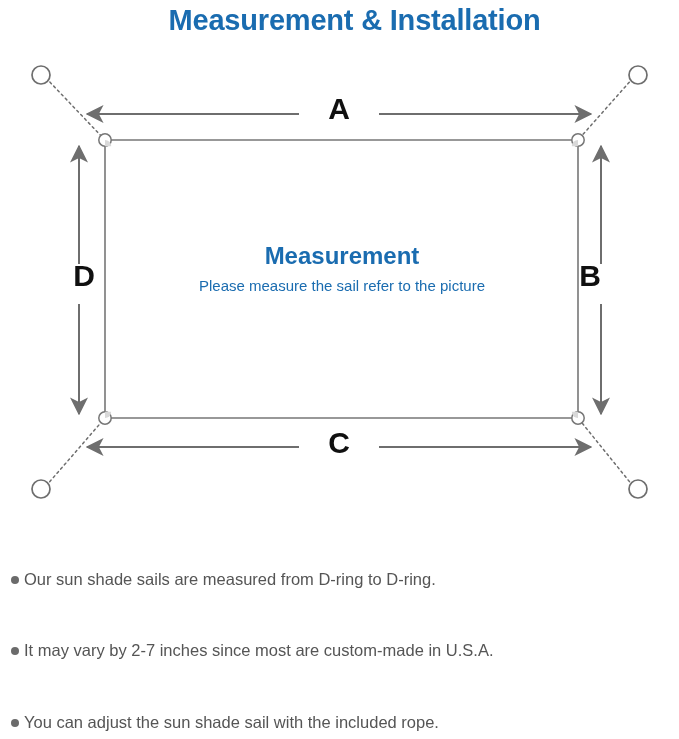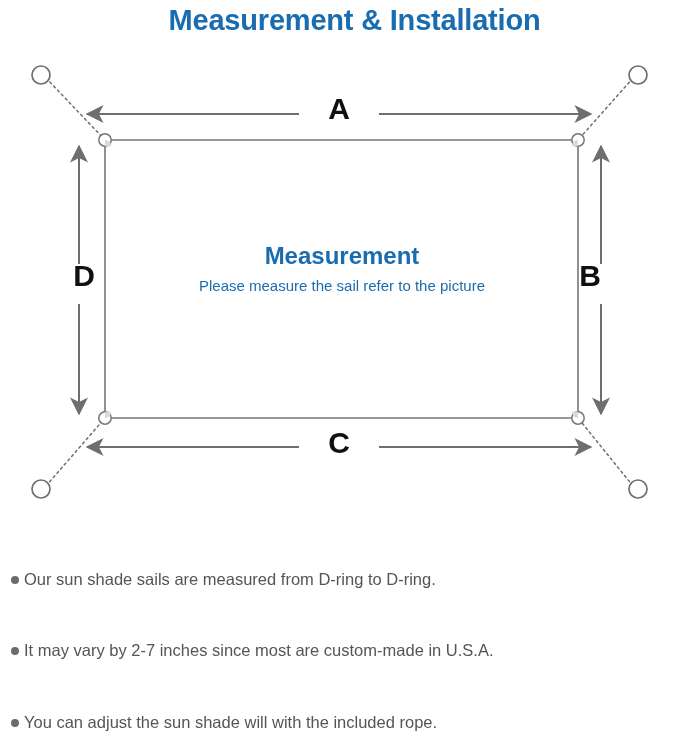--- a/index.html
+++ b/index.html
@@ -177,15 +177,15 @@
   <div class="note-item">
     <span class="note-bullet"></span>
     <span>Our sun shade sails are measured from D-ring to D-ring.</span>
   </div>
   <div class="note-item">
     <span class="note-bullet"></span>
     <span>It may vary by 2-7 inches since most are custom-made in U.S.A.</span>
   </div>
   <div class="note-item">
     <span class="note-bullet"></span>
-    <span>You can adjust the sun shade will with the included rope.</span>
+    <span>You can adjust the sun shade sail with the included rope.</span>
   </div>
 </div>
 
 </body></html>

